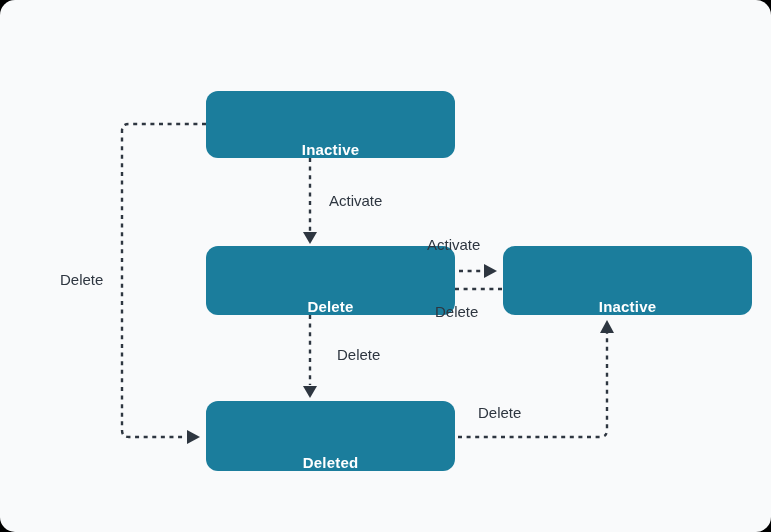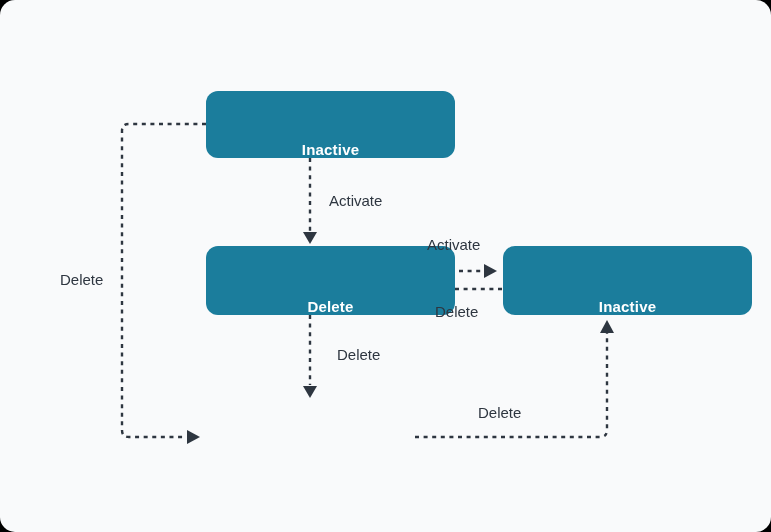--- a/index.html
+++ b/index.html
@@ -96,20 +96,23 @@
 
   <div class="node" id="node-inactive">
     <span>Inactive</span>
   </div>
   <div class="node" id="node-active">
     <span>Delete</span>
   </div>
   <div class="node" id="node-suspended">
     <span>Inactive</span>
   </div>
+  <div class="node" id="node-deleted">
+    <span>Deleted</span>
+  </div>
 
   <div class="edge-label" id="label-activate">Activate</div>
   <div class="edge-label" id="label-suspend">Activate</div>
   <div class="edge-label" id="label-resume">Delete</div>
   <div class="edge-label" id="label-delete-mid">Delete</div>
   <div class="edge-label" id="label-delete-left">Delete</div>
   <div class="edge-label" id="label-delete-right">Delete</div>
 </div>
 
 </body></html>

